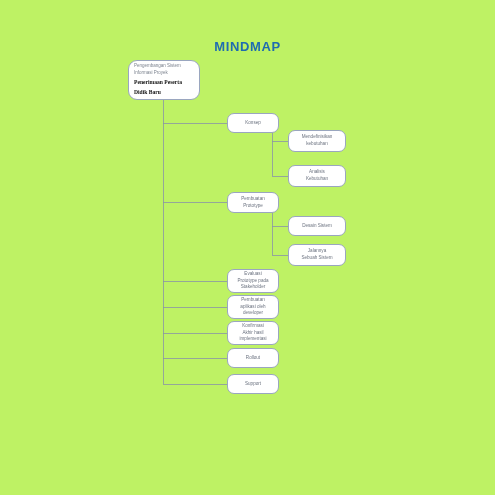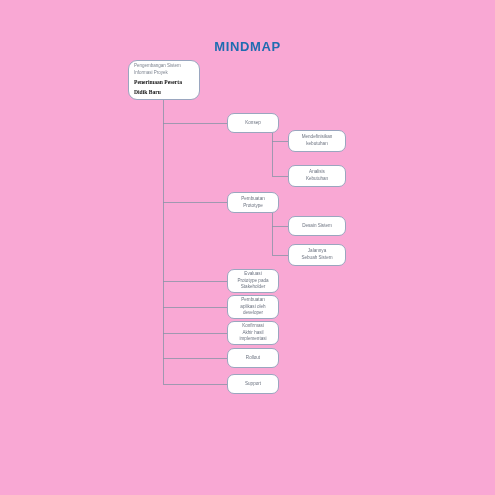--- a/index.html
+++ b/index.html
@@ -10,21 +10,21 @@
   body {
     width: 495px;
     height: 495px;
     font-family: "Liberation Sans", sans-serif;
     overflow: hidden;
   }
   #canvas {
     position: relative;
     width: 495px;
     height: 495px;
-    background: #f9a8d4;
+    background: #bef264;
   }
   #title {
     position: absolute;
     left: 0;
     top: 39px;
     width: 495px;
     text-align: center;
     color: #1f6cb0;
     font-size: 13px;
     font-weight: bold;

